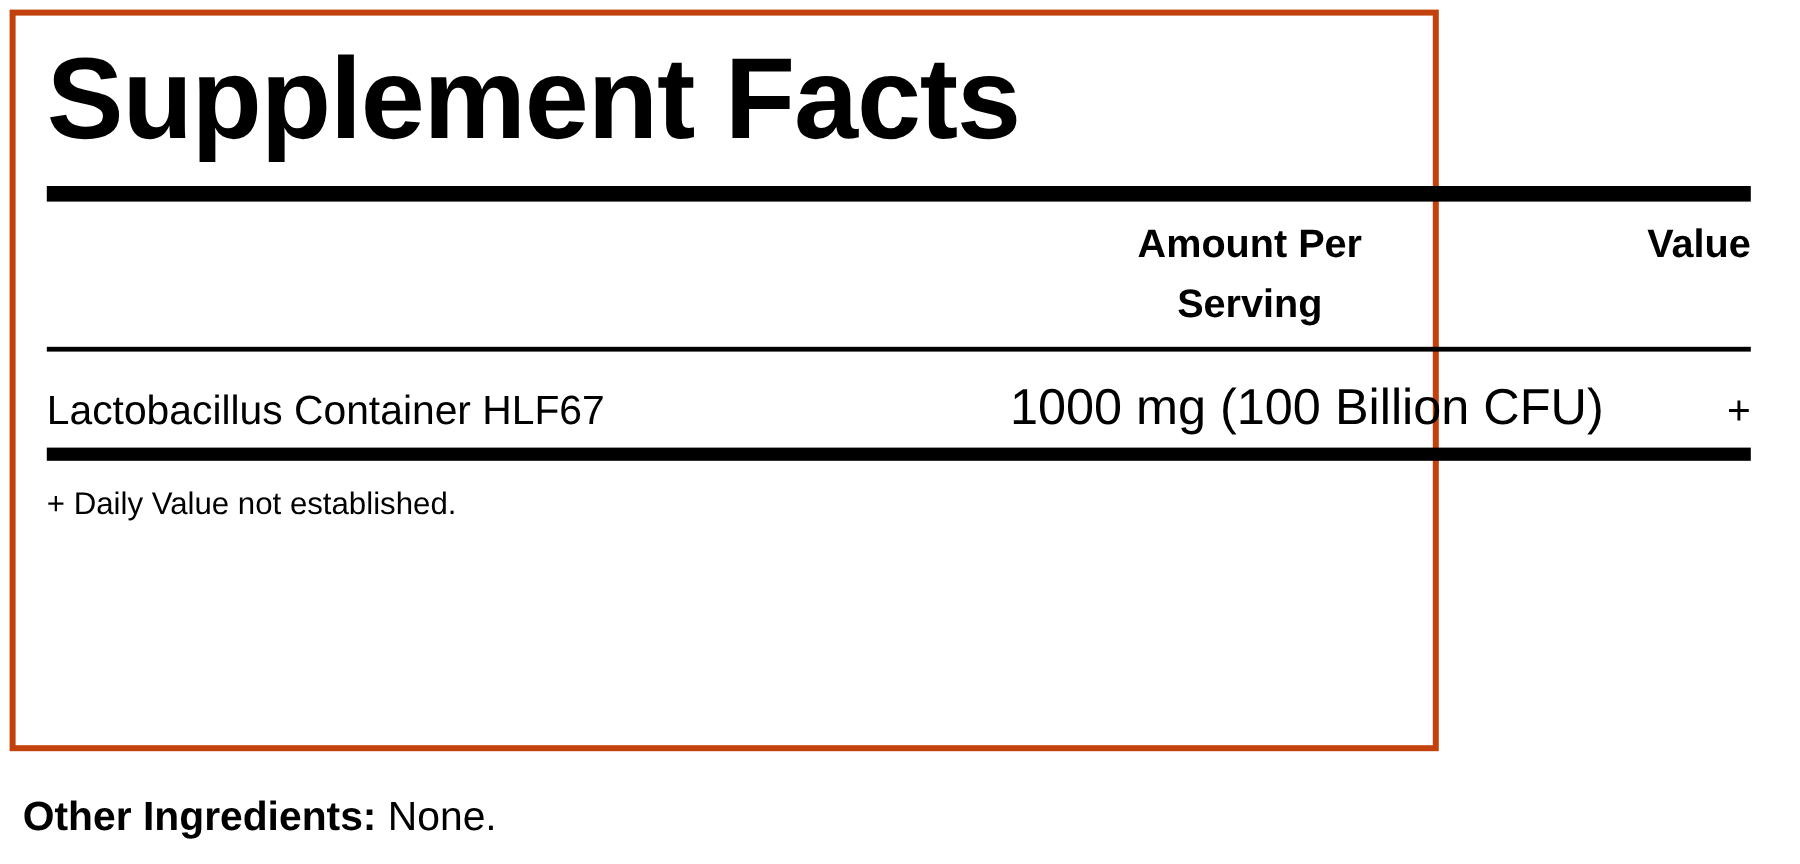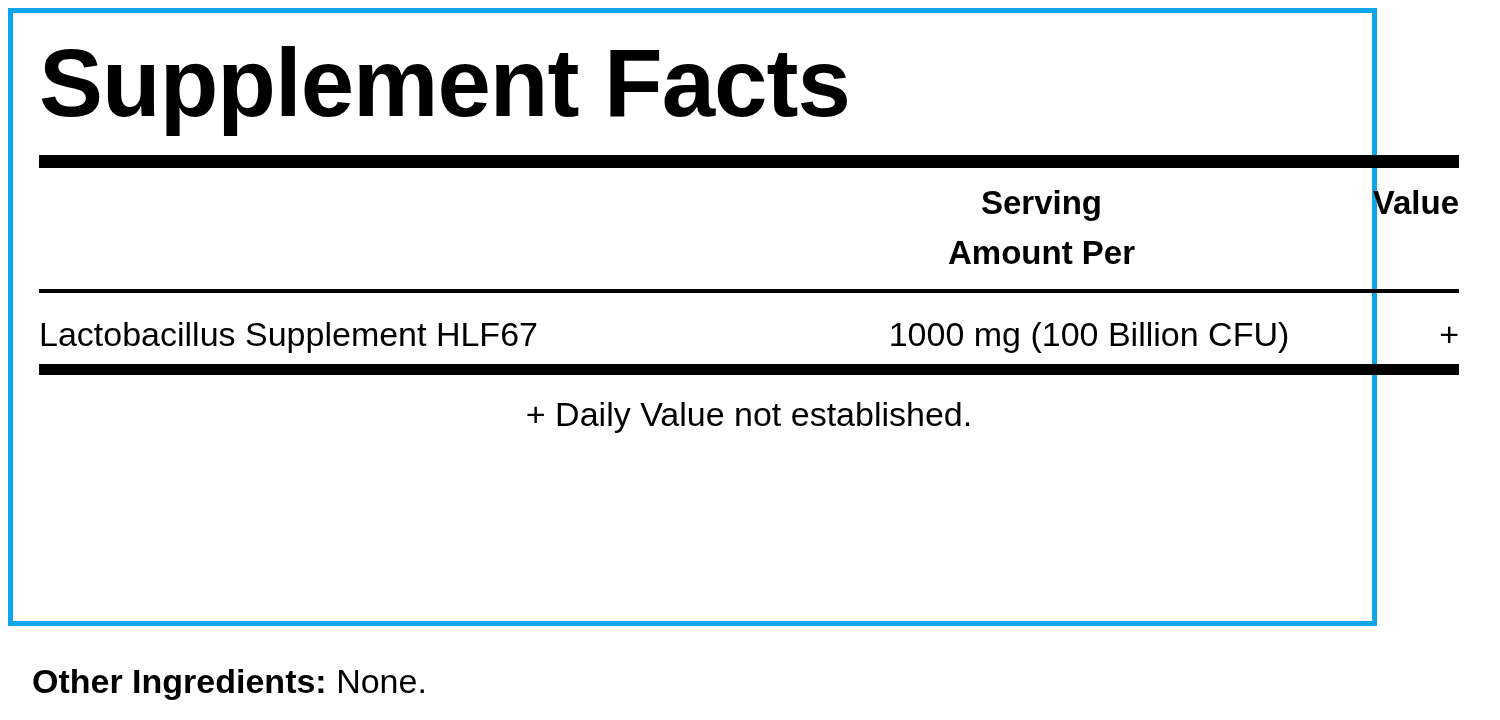--- a/index.html
+++ b/index.html
@@ -12,23 +12,23 @@
     height: 720px;
     font-family: "Liberation Sans", sans-serif;
     color: #000000;
     overflow: hidden;
   }
 
   .label-wrap {
     position: absolute;
     left: 8px;
     top: 8px;
-    width: 1369px;
+    width: 1191px;
     height: 618px;
-    border: 5px solid #0ea5e9;
+    border: 5px solid #c2410c;
     box-sizing: border-box;
     background: #fff;
   }
 
   .inner {
     position: absolute;
     left: 26px;
     top: 0;
     width: 1420px;
     height: 100%;
@@ -98,39 +98,38 @@
     margin-top: 22px;
   }
   .nutrient-name {
     flex: 0 0 740px;
     font-size: 34px;
     white-space: nowrap;
   }
   .nutrient-amount {
     flex: 0 0 620px;
     text-align: center;
-    font-size: 34px;
+    font-size: 42px;
     white-space: nowrap;
   }
   .nutrient-dv {
     flex: 1;
     text-align: right;
     font-size: 34px;
   }
 
   .footnote {
-    font-size: 34px;
+    font-size: 26px;
     margin-top: 20px;
     white-space: nowrap;
-    text-align: center;
   }
 
   .other-ing {
     position: absolute;
-    left: 32px;
+    left: 19px;
     top: 662px;
     font-size: 34px;
     white-space: nowrap;
   }
   .other-ing .oi-label {
     font-weight: bold;
   }
 </style>
 </head>
 <body>
@@ -141,32 +140,32 @@
     <div class="title">Supplement Facts</div>
 
     <div class="serving-block">
     </div>
 
     <div class="rule-thick"></div>
 
     <div class="head-row">
       <div class="head-spacer"></div>
       <div class="head-amount">
+        <div>Amount Per</div>
         <div>Serving</div>
-        <div>Amount Per</div>
       </div>
       <div class="head-dv">
         <div>Value</div>
       </div>
     </div>
 
     <div class="rule-thin"></div>
 
     <div class="nutrient-row">
-      <div class="nutrient-name">Lactobacillus Supplement HLF67</div>
+      <div class="nutrient-name">Lactobacillus Container HLF67</div>
       <div class="nutrient-amount">1000 mg (100 Billion CFU)</div>
       <div class="nutrient-dv">+</div>
     </div>
 
     <div class="rule-thick-2"></div>
 
     <div class="footnote">+ Daily Value not established.</div>
 
   </div>
 </div>

